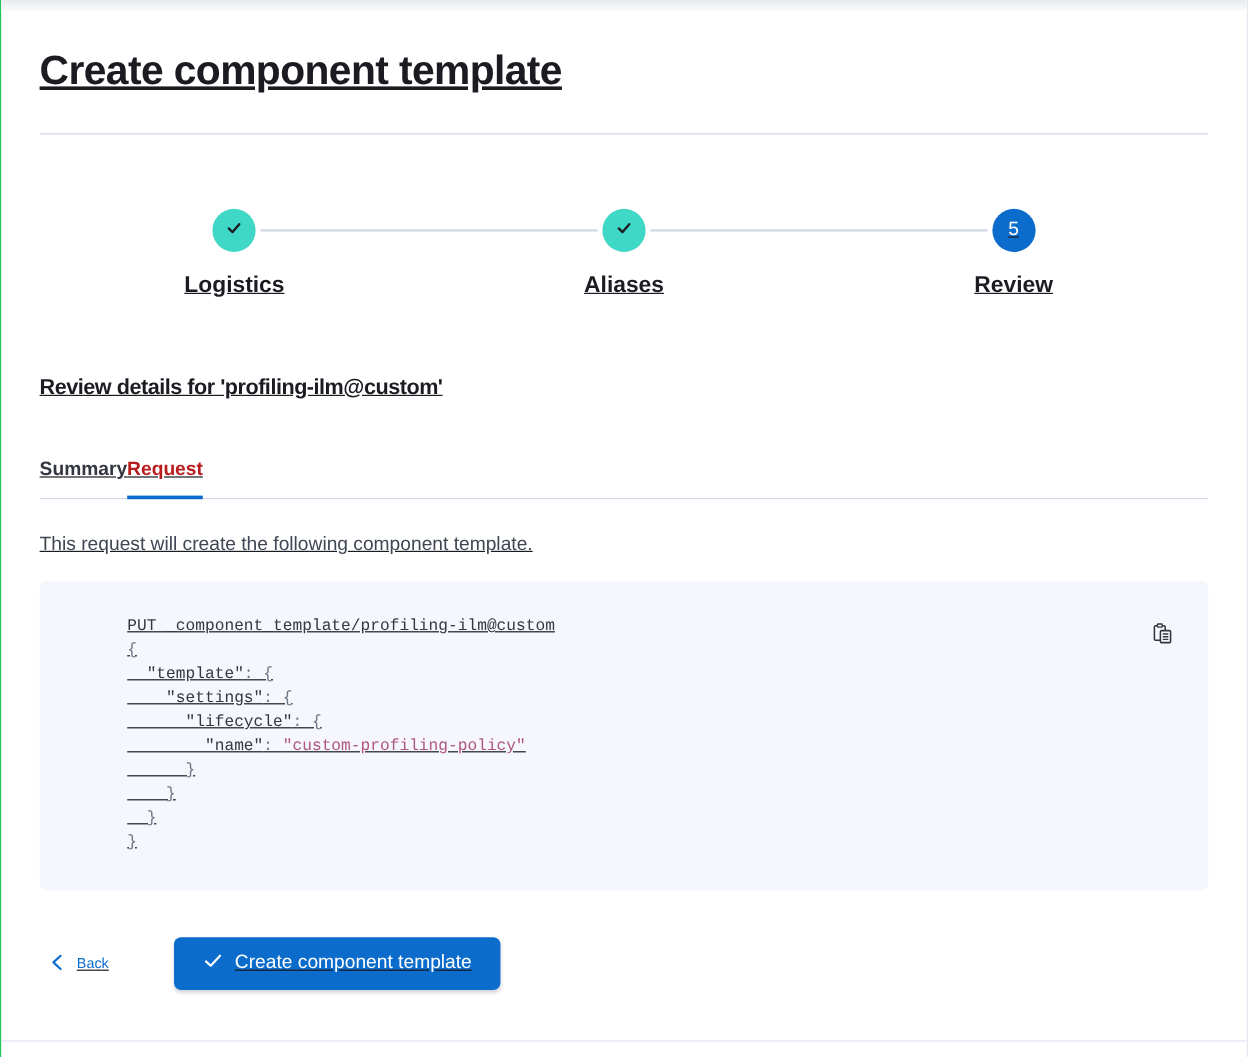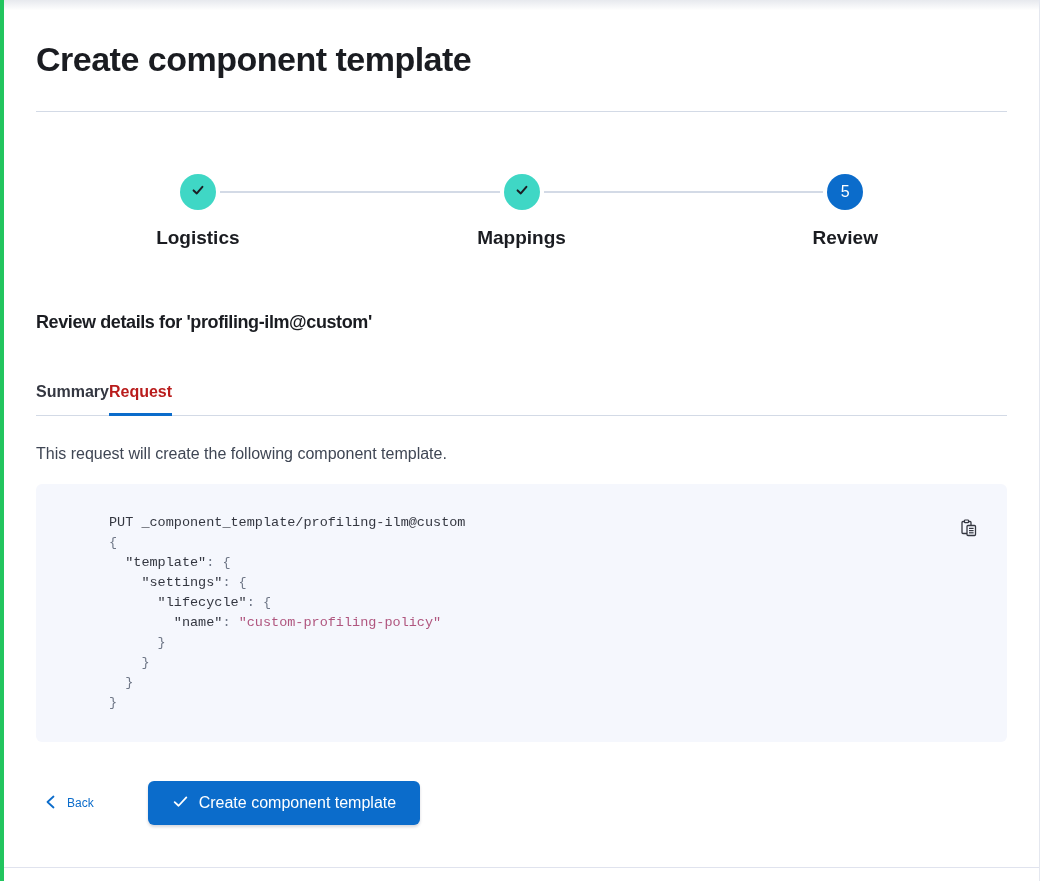--- a/index.html
+++ b/index.html
@@ -7,22 +7,23 @@
   body {
     font-family: "Liberation Sans", "DejaVu Sans", sans-serif;
     background: #ffffff;
     color: #1a1c21;
     position: relative;
     overflow: hidden;
   }
   .page-panel {
     position: absolute;
     inset: 0;
-    border-left: 4px solid #22c55e;
+    border-left: 1px solid #22c55e;
     border-right: 1px solid #e4e7ef;
+    text-decoration: underline;
   }
   .top-shadow {
     position: absolute;
     top: 0; left: 0; right: 0;
     height: 10px;
     background: linear-gradient(#e7e9ee, #fefefe);
   }
   .page-title {
     margin: 38px 32px 0 32px;
     font-size: 34px;
@@ -213,21 +214,21 @@
         <div class="step-label">Logistics</div>
       </div>
       <div class="step">
         <div class="line left"></div>
         <div class="line right"></div>
         <div class="step-circle complete">
           <span><svg width="16" height="16" viewBox="0 0 16 16" fill="none">
               <polyline points="3.6,8.4 6.8,11.4 12.4,4.8" stroke="#1c1e24" stroke-width="2" stroke-linecap="round" stroke-linejoin="round"></polyline>
             </svg></span>
         </div>
-        <div class="step-label">Mappings</div>
+        <div class="step-label">Aliases</div>
       </div>
       <div class="step last">
         <div class="line left"></div>
         <div class="step-circle current">
           <span class="step-number">5</span>
         </div>
         <div class="step-label">Review</div>
       </div>
     </div>
 

